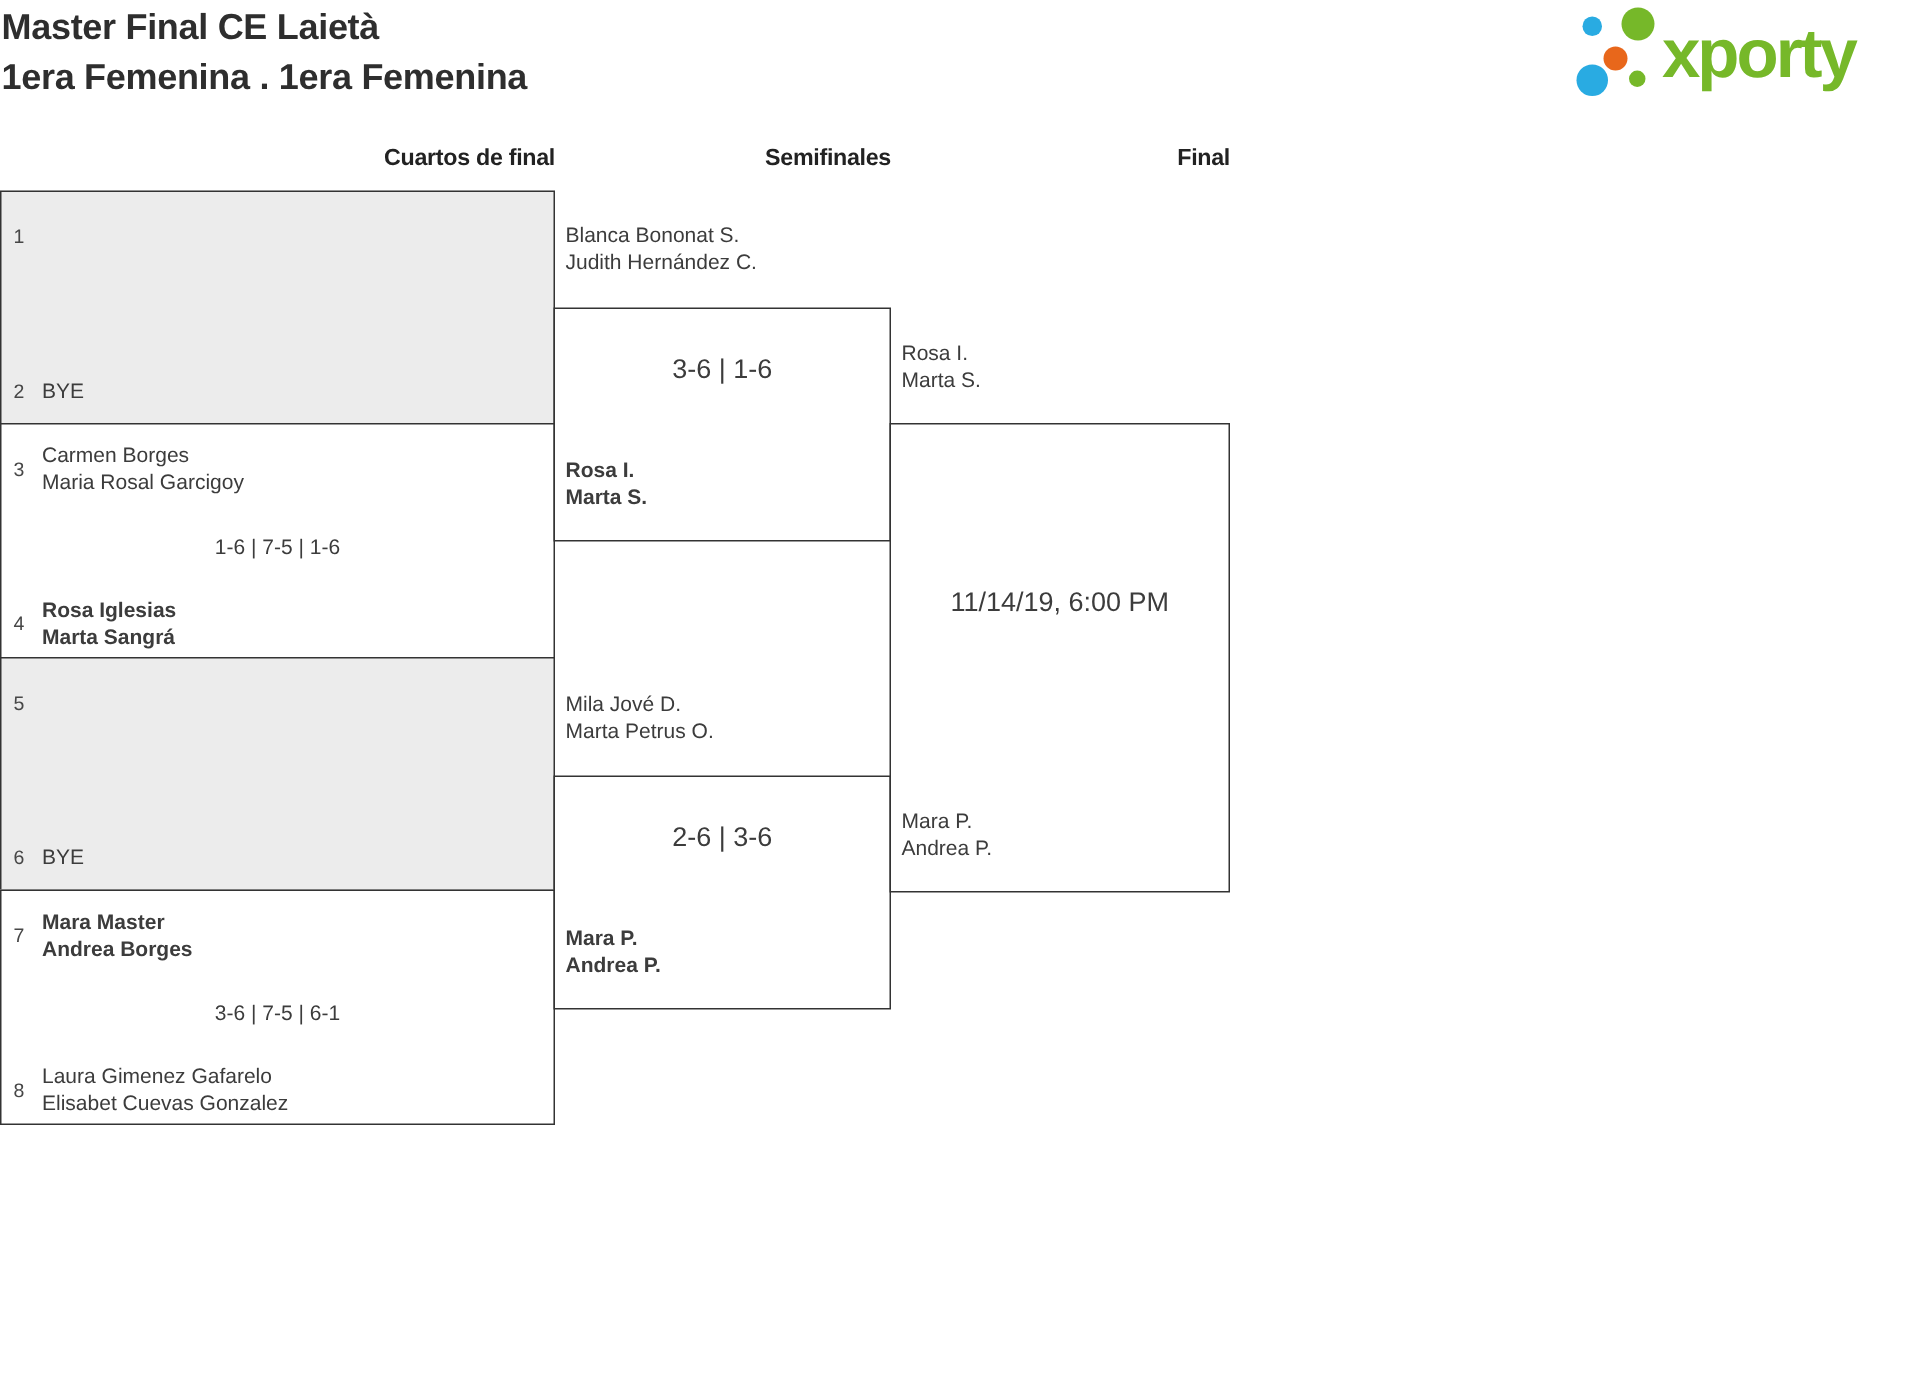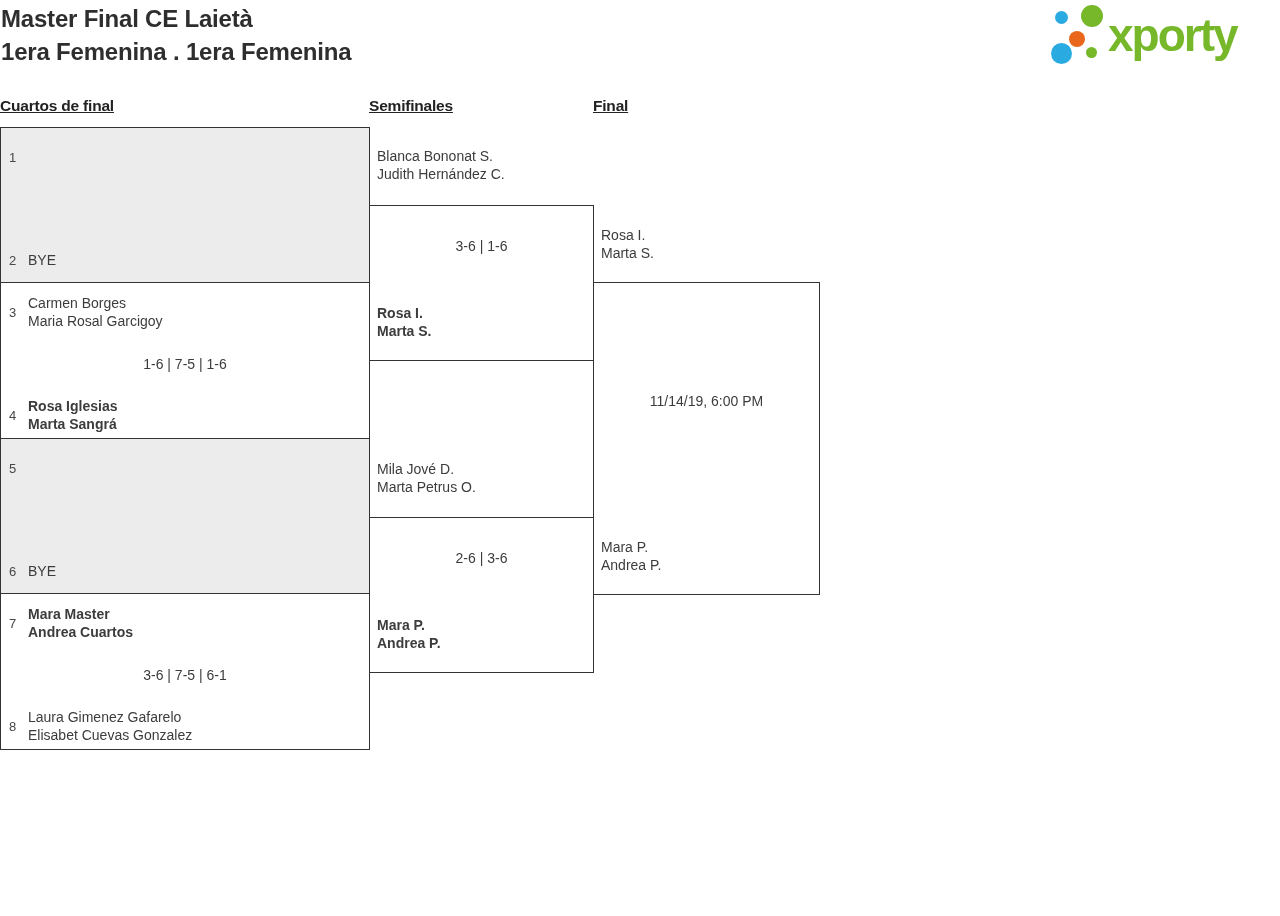--- a/index.html
+++ b/index.html
@@ -28,21 +28,21 @@
   .logo-word {
     position:absolute; left:60px; top:12px;
     font-size:46px; line-height:46px; font-weight:700;
     letter-spacing:-2px; color:var(--brand-green,#76b829);
   }
 
   
   .round-label {
     position:absolute; top:97px; height:20px;
     font-size:15.5px; font-weight:700; letter-spacing:-0.2px;
-    text-align:left; color:#222;text-decoration:underline;
+    text-align:right; color:#222;
   }
   .round-qf  { left:0;     width:370px; }
   .round-sf  { left:369px; width:225px; }
   .round-f   { left:593px; width:227px; }
 
   
   .box { position:absolute; border:1px solid var(--box-border,#333); background:#fff; }
   .qf  { left:0; width:370px; }
   .shaded { background:var(--box-shaded,#ececec); }
   .sf  { left:369px; width:225px; background:transparent; }
@@ -61,21 +61,21 @@
 
   .score {
     position:absolute; left:0; right:0; top:69px; height:24px;
     line-height:24px; text-align:center; font-size:14px; color:#3c3c3c;
   }
 
   
   .float-label { position:absolute; font-size:14px; line-height:18px; }
   .float-label span { display:block; white-space:nowrap; }
   .float-label.winner span { font-weight:700; }
-  .score-float { position:absolute; text-align:center; font-size:14px; line-height:16px; }
+  .score-float { position:absolute; text-align:center; font-size:18px; line-height:16px; }
 </style>
 </head>
 <body>
 
 <div class="stage">
 
   <div class="page-title">
     <div>Master Final CE Laietà</div>
     <div>1era Femenina . 1era Femenina</div>
   </div>
@@ -137,21 +137,21 @@
         <span></span>
       </span>
     </div>
   </div>
 
   <div class="box qf" style="top:593px;height:157px">
     <div class="team-slot slot-top winner">
       <span class="seed">7</span>
       <span class="names">
         <span>Mara Master</span>
-        <span>Andrea Cuartos</span>
+        <span>Andrea Borges</span>
       </span>
     </div>
     <div class="score">3-6 | 7-5 | 6-1</div>
     <div class="team-slot slot-bottom">
       <span class="seed">8</span>
       <span class="names">
         <span>Laura Gimenez Gafarelo</span>
         <span>Elisabet Cuevas Gonzalez</span>
       </span>
     </div>

